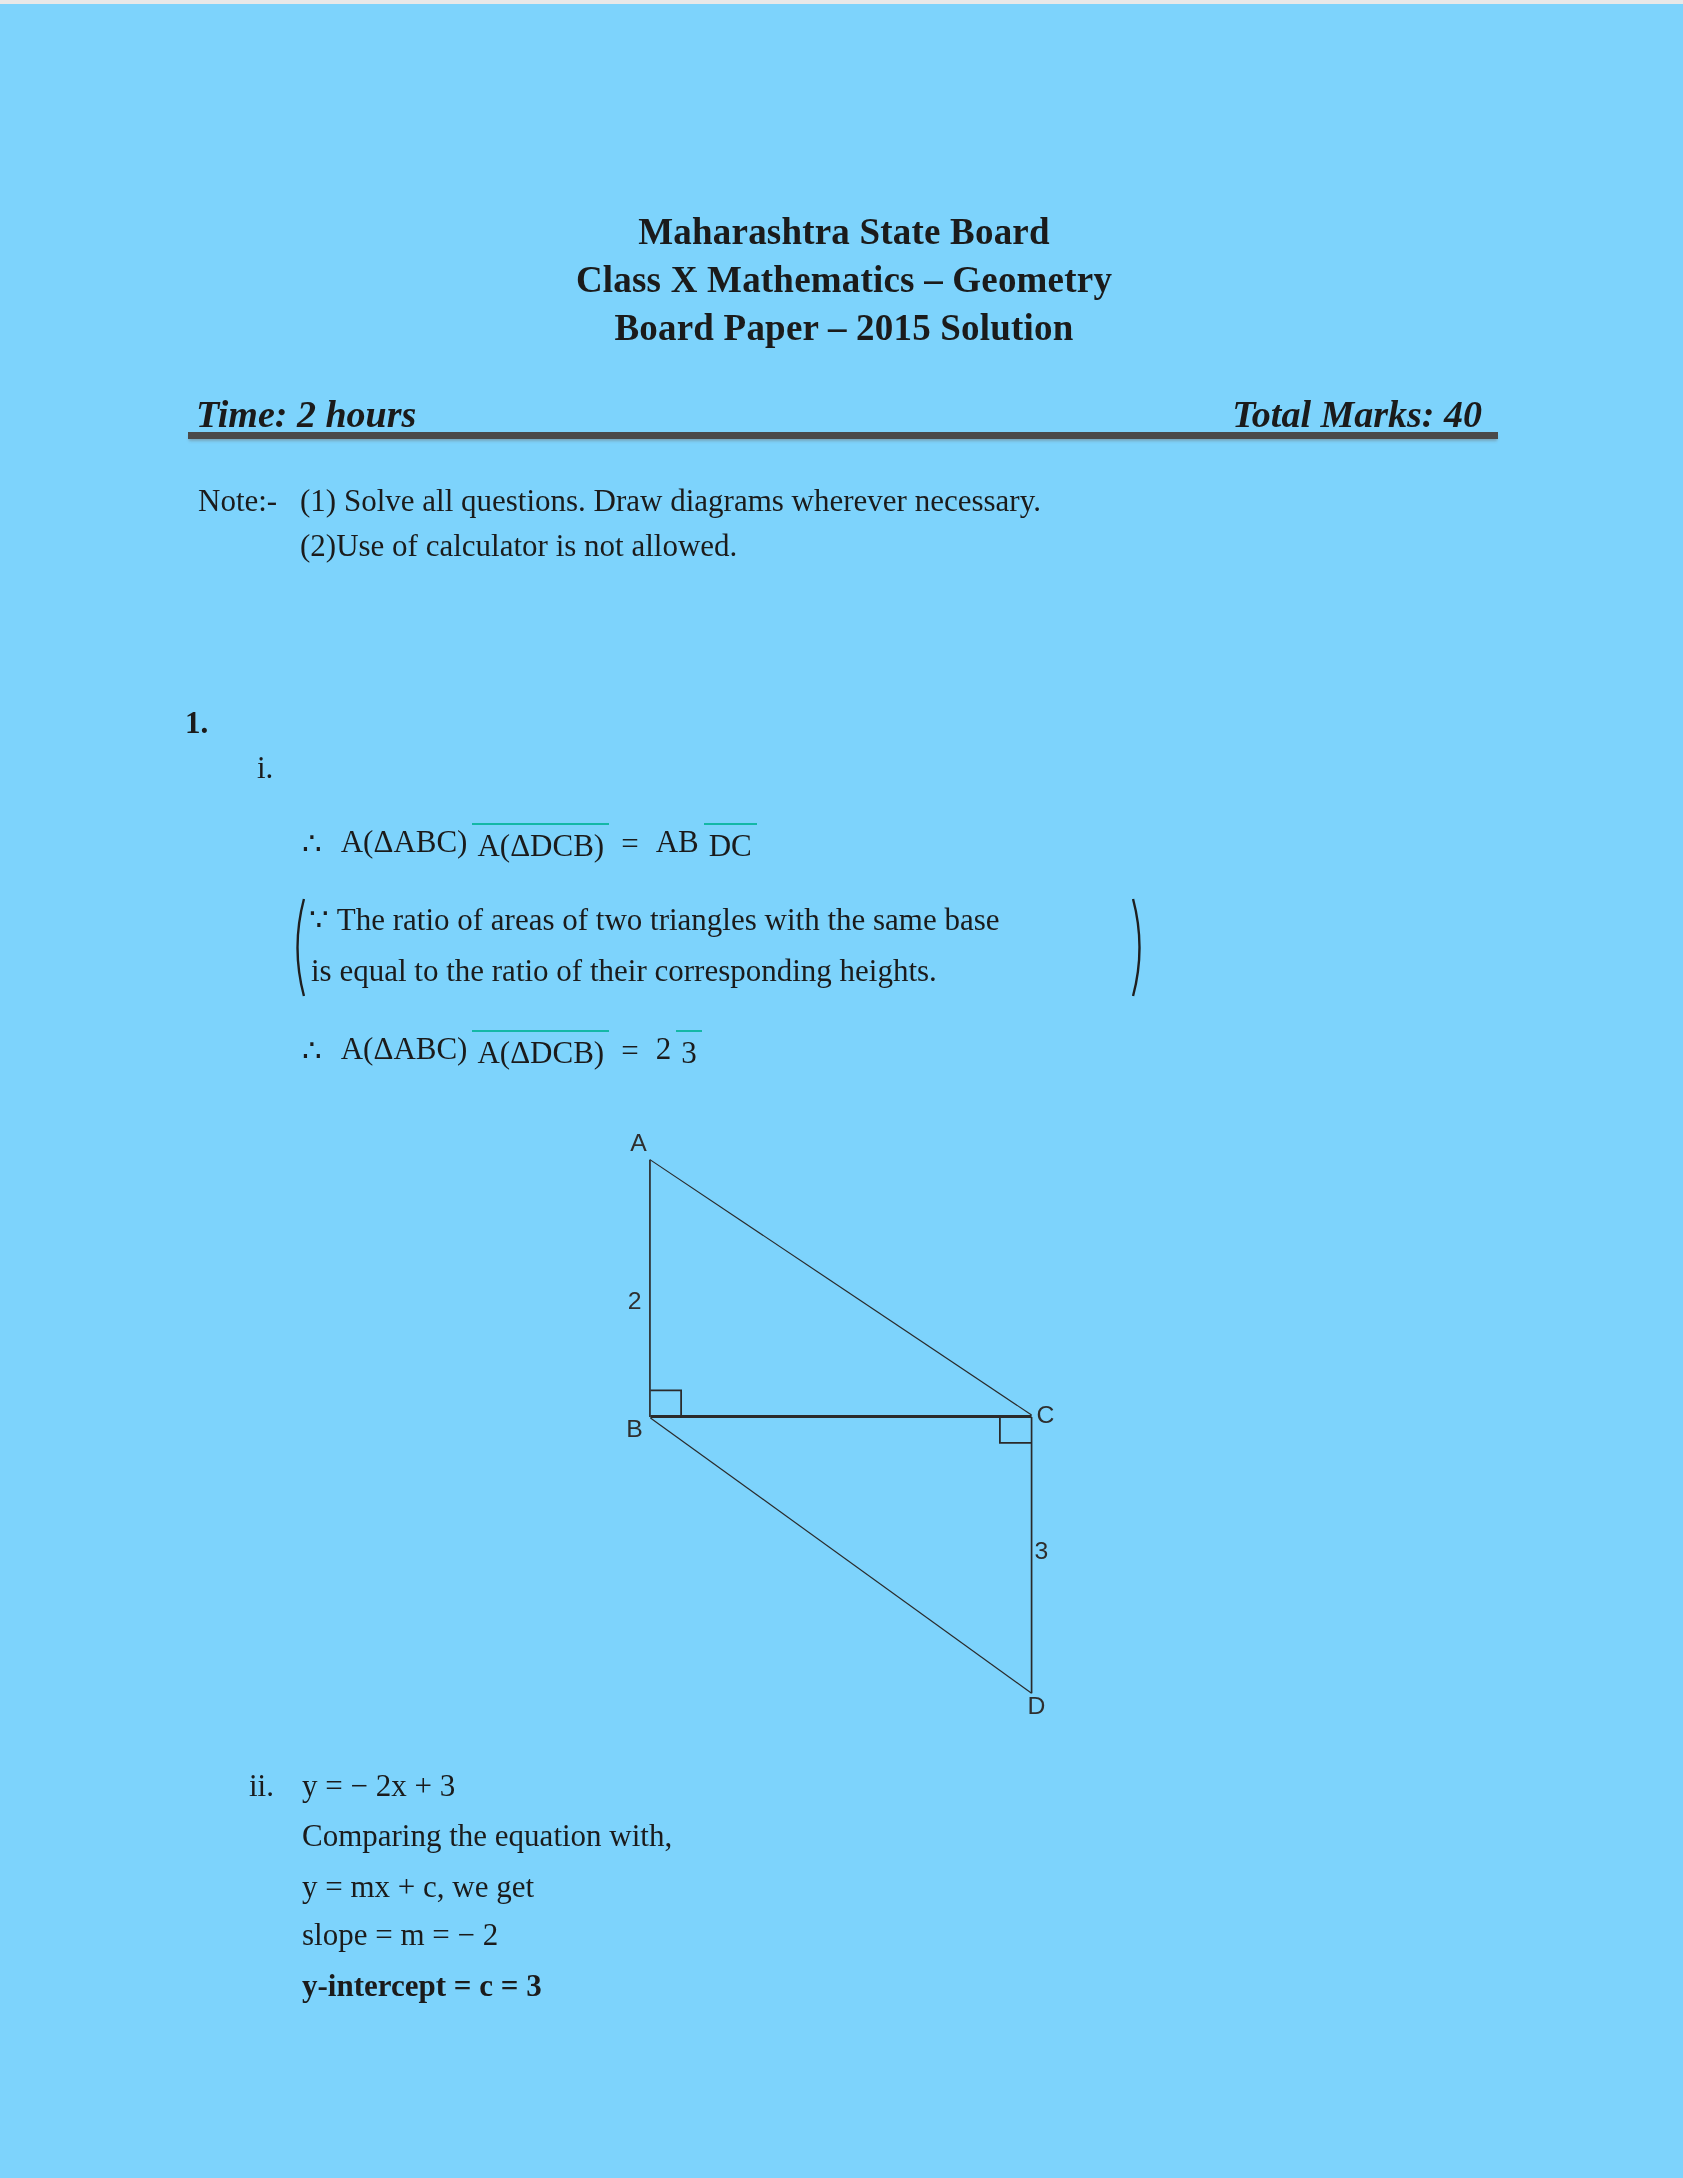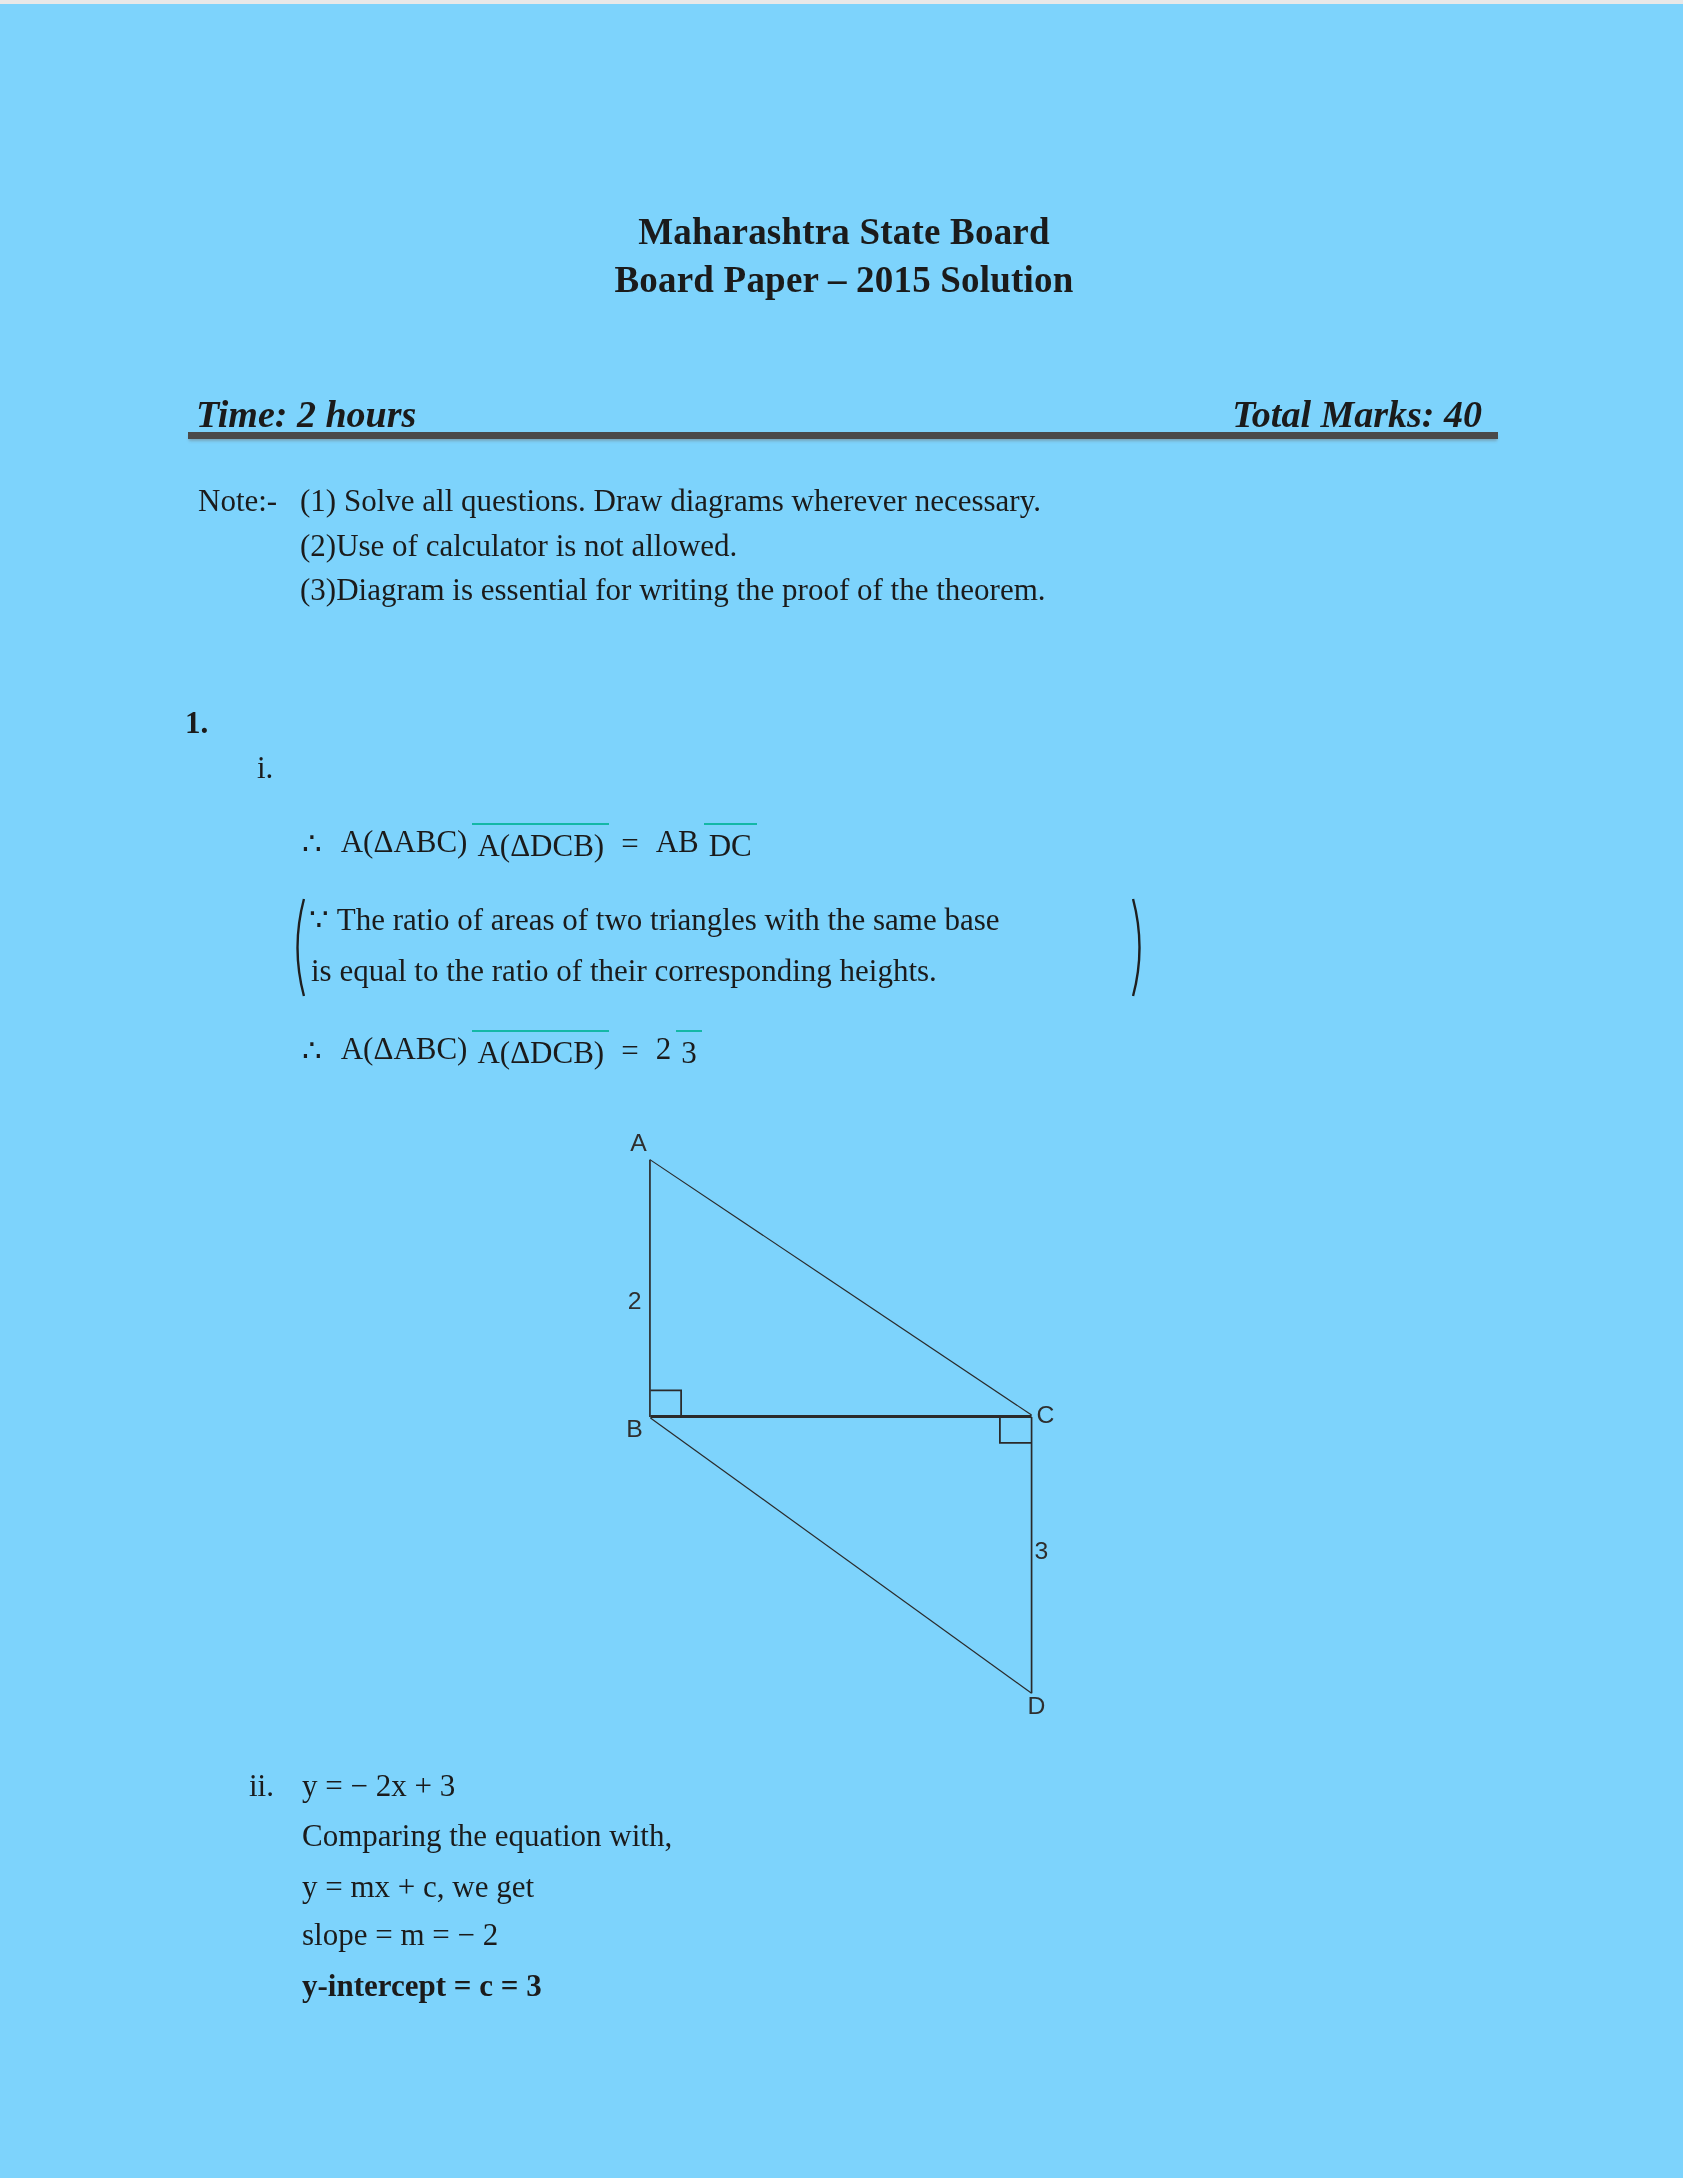--- a/index.html
+++ b/index.html
@@ -78,30 +78,30 @@
   .qii-l3{left:302px;top:1912px;}
   .qii-l4{left:302px;top:1963px;font-weight:bold;}
 </style>
 </head>
 <body>
 
 <div class="page">
 
   <div class="abs title-block">
     <div>Maharashtra State Board</div>
+    <div>Class X Mathematics – Geometry</div>
     <div>Board Paper – 2015 Solution</div>
   </div>
   <div class="abs meta-row-item time">Time: 2 hours</div>
   <div class="abs meta-row-item marks">Total Marks: 40</div>
   <div class="abs rule"></div>
 
   <div class="abs body-text note-label">Note:-</div>
   <div class="abs body-text note-i0">(1) Solve all questions. Draw diagrams wherever necessary.</div>
   <div class="abs body-text note-i1">(2)Use of calculator is not allowed.</div>
-  <div class="abs body-text note-i2">(3)Diagram is essential for writing the proof of the theorem.</div>
 
   <div class="abs q1-number">1.</div>
 
   <div class="abs body-text qi-label">i.</div>
 
   <div class="abs formula f1">
     <span class="sym">∴</span>
     <span class="frac">
         <span class="num">A(ΔABC)</span>
         <span class="den">A(ΔDCB)</span>

